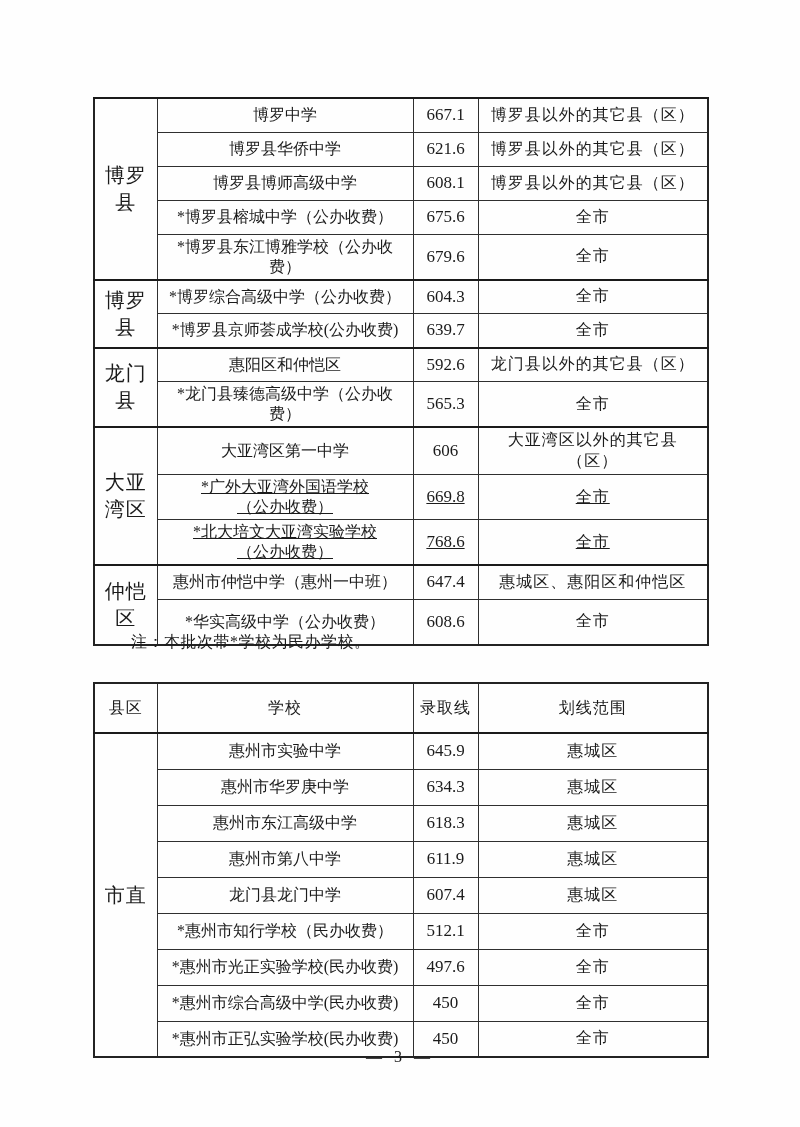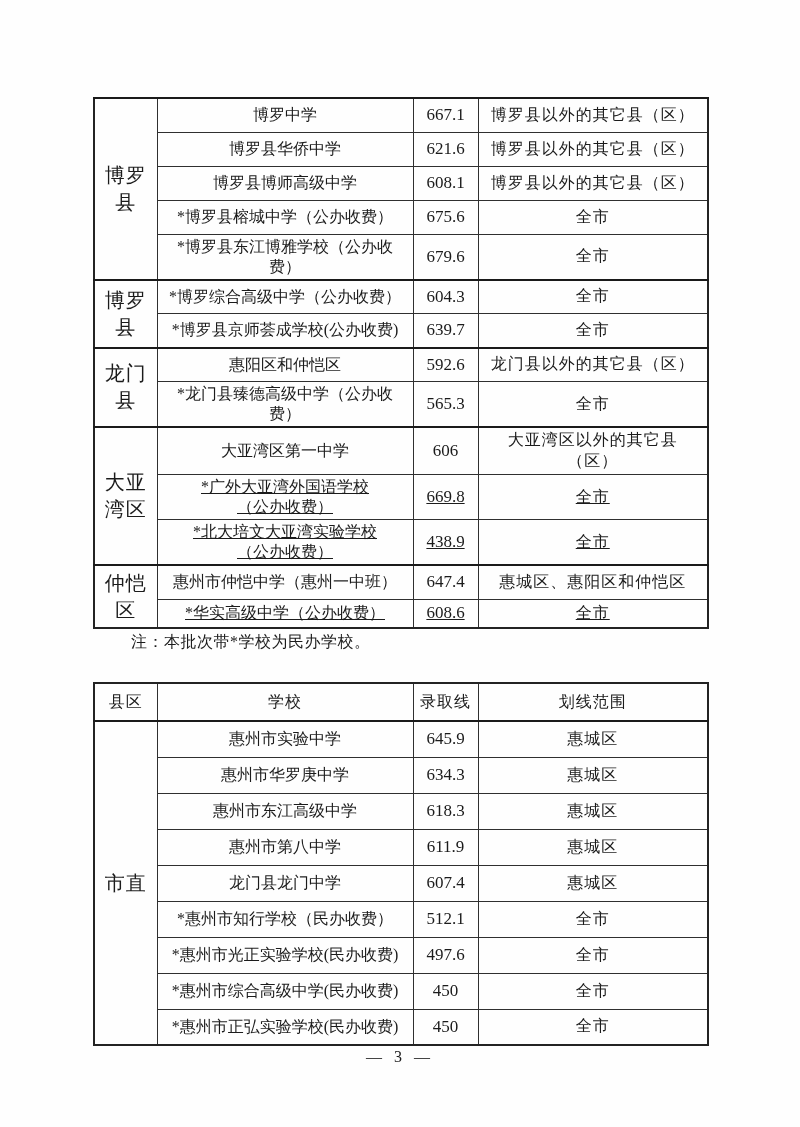--- a/index.html
+++ b/index.html
@@ -50,22 +50,22 @@
   }
   th.col-header {
     font-size: 16px;
     font-weight: normal;
     letter-spacing: 1px;
   }
   .t1 { position: absolute; left: 93px; top: 97px; }
   .t2 { position: absolute; left: 93px; top: 682px; }
   .t1 tr.h1  { height: 34px; }
   .t1 tr.h2  { height: 45px; text-decoration: underline; }
-  .t1 tr.hL  { height: 29px; text-decoration: underline; }
-  .t2 tr.hh  { height: 38px; }
+  .t1 tr.hL  { height: 46px; }
+  .t2 tr.hh  { height: 50px; }
   .t2 tr.h1  { height: 36px; }
   .note {
     position: absolute; left: 131px; top: 620px;
     font-size: 16px; letter-spacing: 0.5px; margin-top: 12px;
   }
   .heading {
     position: absolute; left: 151px; top: 646px;
     font-size: 20px; font-weight: bold; letter-spacing: 2px;
   }
   .pageno {
@@ -145,21 +145,21 @@
       </tr>
       <tr class="h2">
         <td class="school">*广外大亚湾外国语学校
 （公办收费）</td>
         <td class="score">669.8</td>
         <td class="range">全市</td>
       </tr>
       <tr class="h2">
         <td class="school">*北大培文大亚湾实验学校
 （公办收费）</td>
-        <td class="score">438.9</td>
+        <td class="score">768.6</td>
         <td class="range">全市</td>
       </tr>
 
       <tr class="h1 group-start">
         <td class="district" rowspan="2">仲恺区</td>
         <td class="school">惠州市仲恺中学（惠州一中班）</td>
         <td class="score">647.4</td>
         <td class="range">惠城区、惠阳区和仲恺区</td>
       </tr>
       <tr class="hL">

